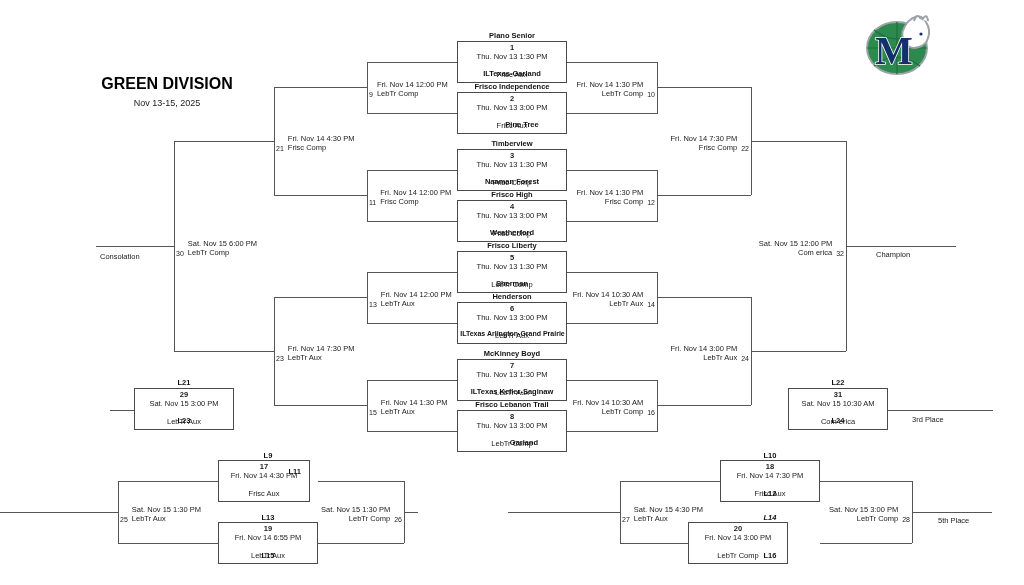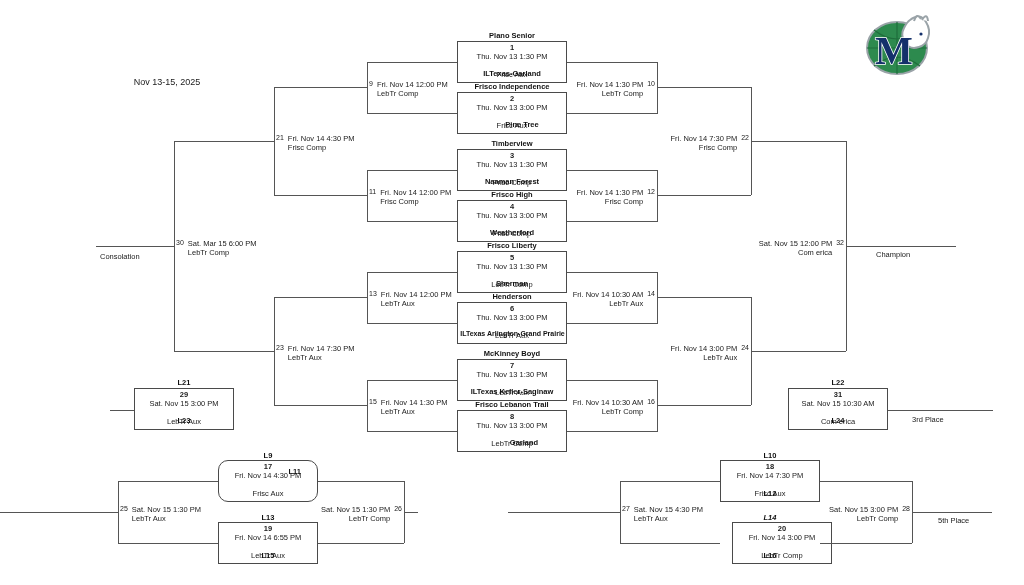--- a/index.html
+++ b/index.html
@@ -42,21 +42,21 @@
   .game-when { font-size: 7.5px; color: #1a1a1a; white-space: nowrap; }
   .game-venue { font-size: 7.5px; color: #1a1a1a; white-space: nowrap; margin-top: 9px; }
 
   .slot-label {
     font-size: 7.5px; font-weight: bold; color: #111;
     text-align: center; white-space: nowrap;
   }
 
   
   .round-game {
-    display: flex; align-items: flex-start; white-space: nowrap;
+    display: flex; align-items: flex-end; white-space: nowrap;
   }
   .round-game .rg-num {
     font-size: 7px; color: #1a1a1a; font-weight: normal;
   }
   .round-game .rg-text {
     font-size: 7.5px; color: #1a1a1a; line-height: 1.2;
   }
   .rg-left .rg-num { margin-right: 4px; }
   .rg-right .rg-num { margin-left: 4px; }
   .rg-right .rg-text { text-align: right; }
@@ -71,20 +71,21 @@
 
   
   #logo { left: 852px; top: 8px; width: 96px; height: 70px; }
 </style>
 </head>
 <body>
 
 <div id="bracket-root">
 
   <div id="title-block" class="abs">
+    <div id="division-title">GREEN DIVISION</div>
     <div id="date-range">Nov 13-15, 2025</div>
   </div>
 
   <div id="logo" class="abs">
     <svg viewBox="0 0 96 70" width="96" height="70" aria-hidden="true">
       <ellipse cx="45" cy="40" rx="30" ry="26" fill="#2d8a4e" stroke="#9aa3a8" stroke-width="2"></ellipse>
       <path d="M15 40 h60 M45 14 v52 M22 22 q23 18 46 0 M22 58 q23 -18 46 0" stroke="#1f6e3c" stroke-width="1.2" fill="none"></path>
       <path d="M58 12 q10 -8 16 2 q5 8 2 16 q-2 7 -9 9 q-9 3 -14 -4 q-5 -8 -1 -15 q3 -6 6 -8 z" fill="#ffffff" stroke="#9aa3a8" stroke-width="2"></path>
       <path d="M62 13 q3 -9 7 -2 M70 12 q5 -8 6 1" fill="#ffffff" stroke="#9aa3a8" stroke-width="2"></path>
       <circle cx="69" cy="26" r="1.6" fill="#14306b"></circle>
@@ -238,21 +239,21 @@
   </div>
 
   <div class="abs lineV" style="left:174px; top:141px; height:210px;"></div>
   <div class="abs lineH" style="left:174px; top:141px; width:90px;"></div>
   <div class="abs lineH" style="left:174px; top:351px; width:90px;"></div>
   <div class="abs lineH" style="left:96px;  top:246px; width:78px;"></div>
   <div class="abs node-label" style="left:100px; top:252px;">Consolation</div>
   <div class="round-game rg-left abs" style="left:176px; top:239px;">
     <span class="rg-num">30</span>
     <span class="rg-text">
-      <span style="display:block">Sat. Mar 15 6:00 PM</span>
+      <span style="display:block">Sat. Nov 15 6:00 PM</span>
       <span style="display:block">LebTr Comp</span>
     </span>
   </div>
 
   <div class="abs lineH" style="left:567px; top:62px;  width:10px;"></div>
   <div class="abs lineH" style="left:567px; top:113px; width:10px;"></div>
   <div class="abs lineH" style="left:567px; top:170px; width:10px;"></div>
   <div class="abs lineH" style="left:567px; top:221px; width:10px;"></div>
   <div class="abs lineH" style="left:567px; top:272px; width:10px;"></div>
   <div class="abs lineH" style="left:567px; top:323px; width:10px;"></div>
@@ -369,21 +370,21 @@
   <div class="abs lineH" style="left:118px; top:543px; width:100px;"></div>
   <div class="round-game rg-left abs" style="left:120px; top:505px;">
     <span class="rg-num">25</span>
     <span class="rg-text">
       <span style="display:block">Sat. Nov 15 1:30 PM</span>
       <span style="display:block">LebTr Aux</span>
     </span>
   </div>
 
   <div class="abs slot-label" style="left:218px; top:451px; width:100px;">L9</div>
-  <div class="abs game-box" style="left:218px; top:460px; width:100px; height:42px;border-radius:10px;">
+  <div class="abs game-box" style="left:218px; top:460px; width:92px; height:42px;">
     <div class="game-num">17</div>
     <div class="game-when">Fri. Nov 14 4:30 PM</div>
     <div class="game-venue">Frisc Aux</div>
   </div>
   <div class="abs slot-label" style="left:218px; top:467px; width:83px;text-align:right;">L11</div>
 
   <div class="abs slot-label" style="left:218px; top:513px; width:100px;">L13</div>
   <div class="abs game-box" style="left:218px; top:522px; width:100px; height:42px;">
     <div class="game-num">19</div>
     <div class="game-when">Fri. Nov 14 6:55 PM</div>
@@ -417,21 +418,21 @@
 
   <div class="abs slot-label" style="left:720px; top:451px; width:100px;">L10</div>
   <div class="abs game-box" style="left:720px; top:460px; width:100px; height:42px;">
     <div class="game-num">18</div>
     <div class="game-when">Fri. Nov 14 7:30 PM</div>
     <div class="game-venue">Frisc Aux</div>
   </div>
   <div class="abs slot-label" style="left:720px; top:489px; width:100px;">L12</div>
 
   <div class="abs slot-label" style="left:720px; top:513px; width:100px;font-style:italic;">L14</div>
-  <div class="abs game-box" style="left:732px; top:522px; width:100px; height:42px;">
+  <div class="abs game-box" style="left:688px; top:522px; width:100px; height:42px;">
     <div class="game-num">20</div>
     <div class="game-when">Fri. Nov 14 3:00 PM</div>
     <div class="game-venue">LebTr Comp</div>
   </div>
   <div class="abs slot-label" style="left:720px; top:551px; width:100px;">L16</div>
 
   <div class="abs lineH" style="left:820px; top:481px; width:92px;"></div>
   <div class="abs lineH" style="left:820px; top:543px; width:92px;"></div>
   <div class="abs lineV" style="left:912px; top:481px; height:62px;"></div>
   <div class="abs lineH" style="left:912px; top:512px; width:80px;"></div>

